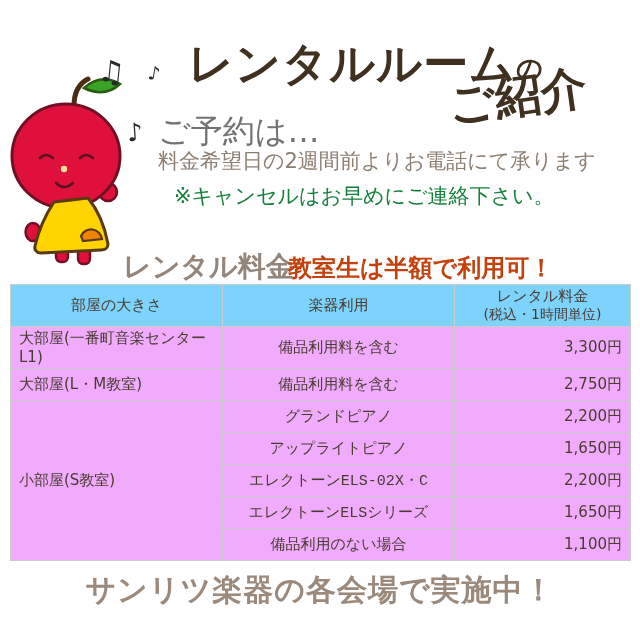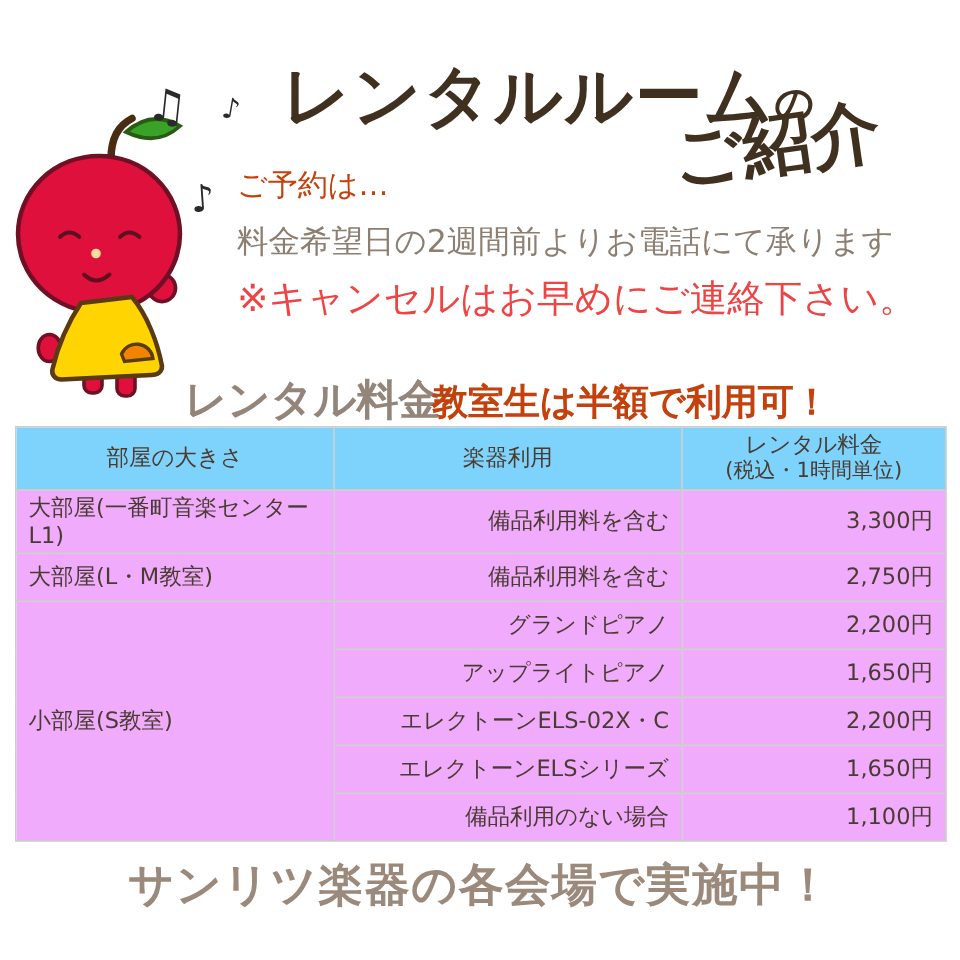--- a/index.html
+++ b/index.html
@@ -23,23 +23,23 @@
     white-space: nowrap;
   }
   .title-particle { font-size: 26px; position: relative; top: -2px; }
   .title-sub {
     position: absolute; left: 448px; top: 66px;
     font-size: 46px; font-weight: bold; color: #3f3020;
     transform: rotate(-8deg); white-space: nowrap;
   }
 
   
-  .intro-line1 { position: absolute; left: 158px; top: 110px; font-size: 20px; color: #c2410c; }
+  .intro-line1 { position: absolute; left: 158px; top: 110px; font-size: 32px; color: #737373; }
   .intro-line2 { position: absolute; left: 158px; top: 147px; font-size: 21px; color: #8c7e71; white-space: nowrap; }
-  .intro-line3 { position: absolute; left: 158px; top: 182px; font-size: 25px; color: #ef4444; white-space: nowrap; }
+  .intro-line3 { position: absolute; left: 174px; top: 182px; font-size: 21px; color: #15803d; white-space: nowrap; }
 
   
   .section-heading { position: absolute; left: 123px; top: 248px; font-size: 28px; font-weight: bold; color: #93857a; white-space: nowrap; }
   .section-note { position: absolute; left: 288px; top: 252px; font-size: 24px; font-weight: bold; color: #c2410c; white-space: nowrap; }
 
   
   .fee-table {
     position: absolute; left: 10px; top: 284px; width: 620px;
     border-collapse: collapse; table-layout: fixed;
     font-size: 15px; color: #4a3b31;
@@ -47,21 +47,21 @@
   .fee-table th, .fee-table td { border: 1px solid #cccccc; }
   .fee-table th {
     background: #7dd3fc; font-weight: normal; height: 42px;
     text-align: center; font-size: 15px; line-height: 1.25;
   }
   .fee-table td { height: 32px; padding: 2px 8px; background: #f0abfc; }
   .col-room  { width: 212px; }
   .col-inst  { width: 232px; }
   .col-fee   { width: 176px; }
   .cell-room { text-align: left; }
-  .cell-inst { text-align: right; }
+  .cell-inst { text-align: center; font-family: Liberation Mono, monospace; }
   .cell-fee  { text-align: right; padding-right: 12px; }
   .fee-head-sub { font-size: 14px; }
 
   
   .footer-text {
     position: absolute; left: 0; top: 570px; width: 640px;
     text-align: center; font-size: 30px; font-weight: bold;
     color: #9b8a7b; letter-spacing: 1px; white-space: nowrap;
   }
 </style>

